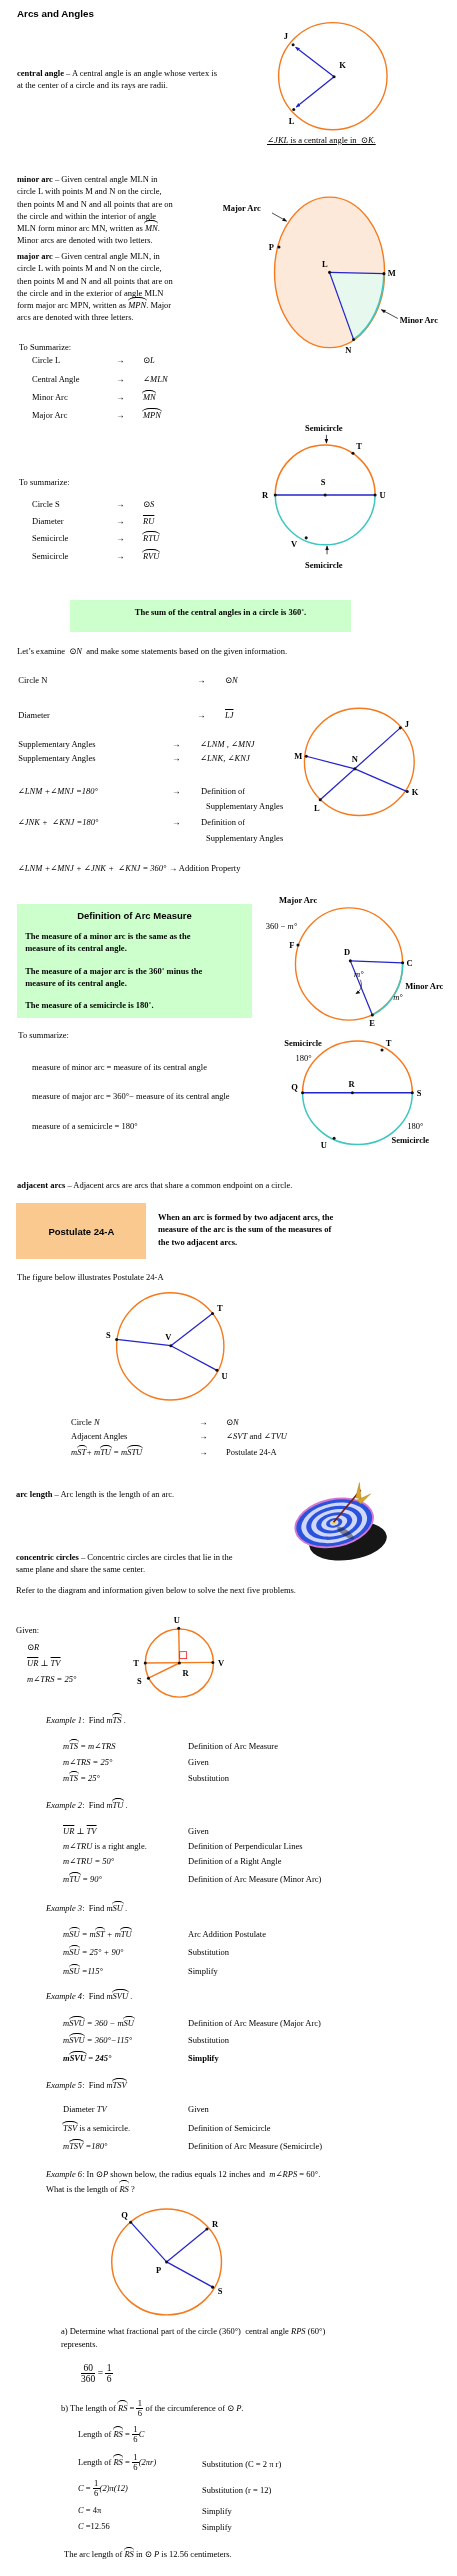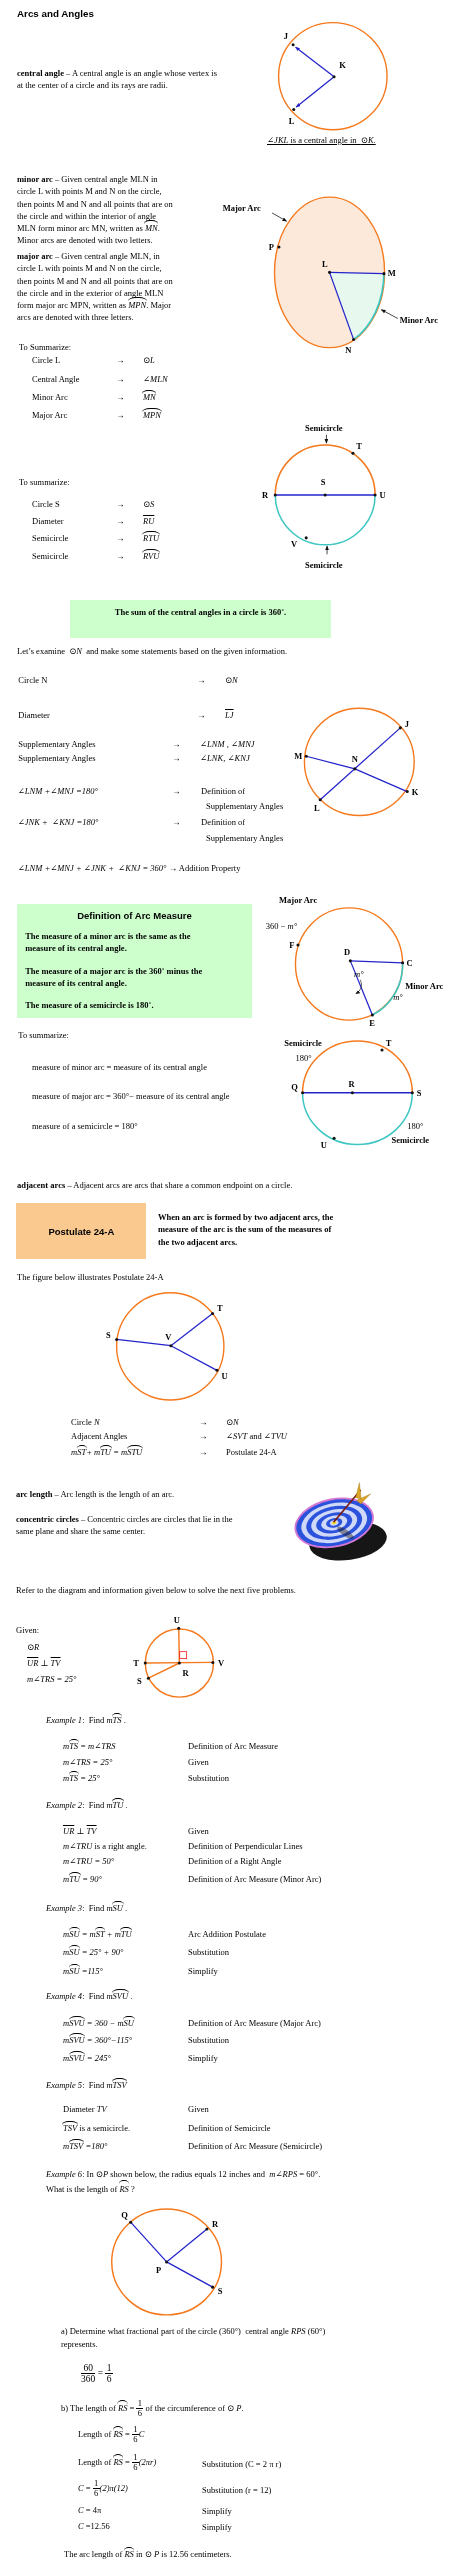--- a/index.html
+++ b/index.html
@@ -161,21 +161,21 @@
     <text x="107" y="112">S</text>
     <text x="200" y="133">U</text>
     <text x="163" y="56">T</text>
     <text x="60" y="210">V</text>
     <text x="82" y="27">Semicircle</text>
     <line x1="116" y1="33" x2="116" y2="46" stroke="#111" stroke-width="1.2" marker-end="url(#ah3)"></line>
     <text x="82" y="243">Semicircle</text>
     <line x1="117" y1="222" x2="117" y2="209" stroke="#111" stroke-width="1.2" marker-end="url(#ah3)"></line>
   </svg>
 
-  <div class="abs greenbox green-banner" style="left:70px; top:600px; width:261px; height:38px;">The sum of the central angles in a circle is 360˚.</div>
+  <div class="abs greenbox green-banner" style="left:70px; top:600px; width:261px; height:32px;padding-left:20px;">The sum of the central angles in a circle is 360˚.</div>
 
   <div class="abs tokens" style="left:17px; top:646px;">Let’s examine  <i>⊙N</i>  and make some statements based on the given information.</div>
 
   <div class="row" style="top:675px;">
     <span style="left:18.3px">Circle N</span>
     <span style="left:197px">→</span>
     <span style="left:225px"><i>⊙N</i></span>
   </div>
   <div class="row" style="top:710px;">
     <span style="left:18.3px">Diameter</span>
@@ -317,21 +317,21 @@
     <span style="left:199px">→</span>
     <span style="left:226px"><i>∠SVT</i> and <i>∠TVU</i></span>
   </div>
   <div class="row" style="top:1447px;padding-left:32px;">
     <span style="left:71px"><i>m</i><span class="arc">ST</span><i>+ m</i><span class="arc">TU</span><i> = m</i><span class="arc">STU</span></span>
     <span style="left:199px">→</span>
     <span style="left:226px">Postulate 24-A</span>
   </div>
 
   <div class="abs tokens" style="left:16px; top:1489px;"><b>arc length</b> – Arc length is the length of an arc.</div>
-  <div class="abs tokens lh" style="left:16px; top:1513px; width:278px;"><b>concentric circles</b> – Concentric circles are circles that lie in the
+  <div class="abs tokens lh" style="left:16px; top:1551px; width:278px;"><b>concentric circles</b> – Concentric circles are circles that lie in the
 same plane and share the same center.</div>
 
   <svg style="left:285px; top:1480px;" width="145" height="85" viewBox="0 0 230 135">
     <ellipse cx="100" cy="97" rx="62" ry="30" fill="#161616" transform="rotate(-8 100 97)"></ellipse>
     <g transform="rotate(-12 78 68)">
       <ellipse cx="78" cy="68" rx="64" ry="39" fill="#D478D4"></ellipse>
       <ellipse cx="78" cy="68" rx="61" ry="36" fill="#2A52DC"></ellipse>
       <ellipse cx="78" cy="68" rx="53" ry="31" fill="#CFD8F8"></ellipse>
       <ellipse cx="78" cy="68" rx="45" ry="26" fill="#2A52DC"></ellipse>
       <ellipse cx="78" cy="68" rx="37" ry="21" fill="#CFD8F8"></ellipse>
@@ -420,21 +420,21 @@
 
   <div class="abs tokens" style="left:46px; top:1991px;"><i>Example 4</i>:  Find <i>m</i><span class="arc">SVU</span> .</div>
   <div class="row" style="top:2018px;">
     <span style="left:63px"><i>m</i><span class="arc">SVU</span><i> = 360 − m</i><span class="arc">SU</span></span>
     <span style="left:188px">Definition of Arc Measure (Major Arc)</span>
   </div>
   <div class="row" style="top:2035px;">
     <span style="left:63px"><i>m</i><span class="arc">SVU</span><i> = 360°−115°</i></span>
     <span style="left:188px">Substitution</span>
   </div>
-  <div class="row" style="top:2053px;">
+  <div class="row" style="top:2053px;font-weight:bold;">
     <span style="left:63px"><i>m</i><span class="arc">SVU</span><i> = 245°</i></span>
     <span style="left:188px">Simplify</span>
   </div>
 
   <div class="abs tokens" style="left:46px; top:2080px;"><i>Example 5</i>:  Find <i>m</i><span class="arc">TSV</span></div>
   <div class="row" style="top:2104px;">
     <span style="left:63px">Diameter <i>TV</i></span>
     <span style="left:188px">Given</span>
   </div>
   <div class="row" style="top:2123px;">

